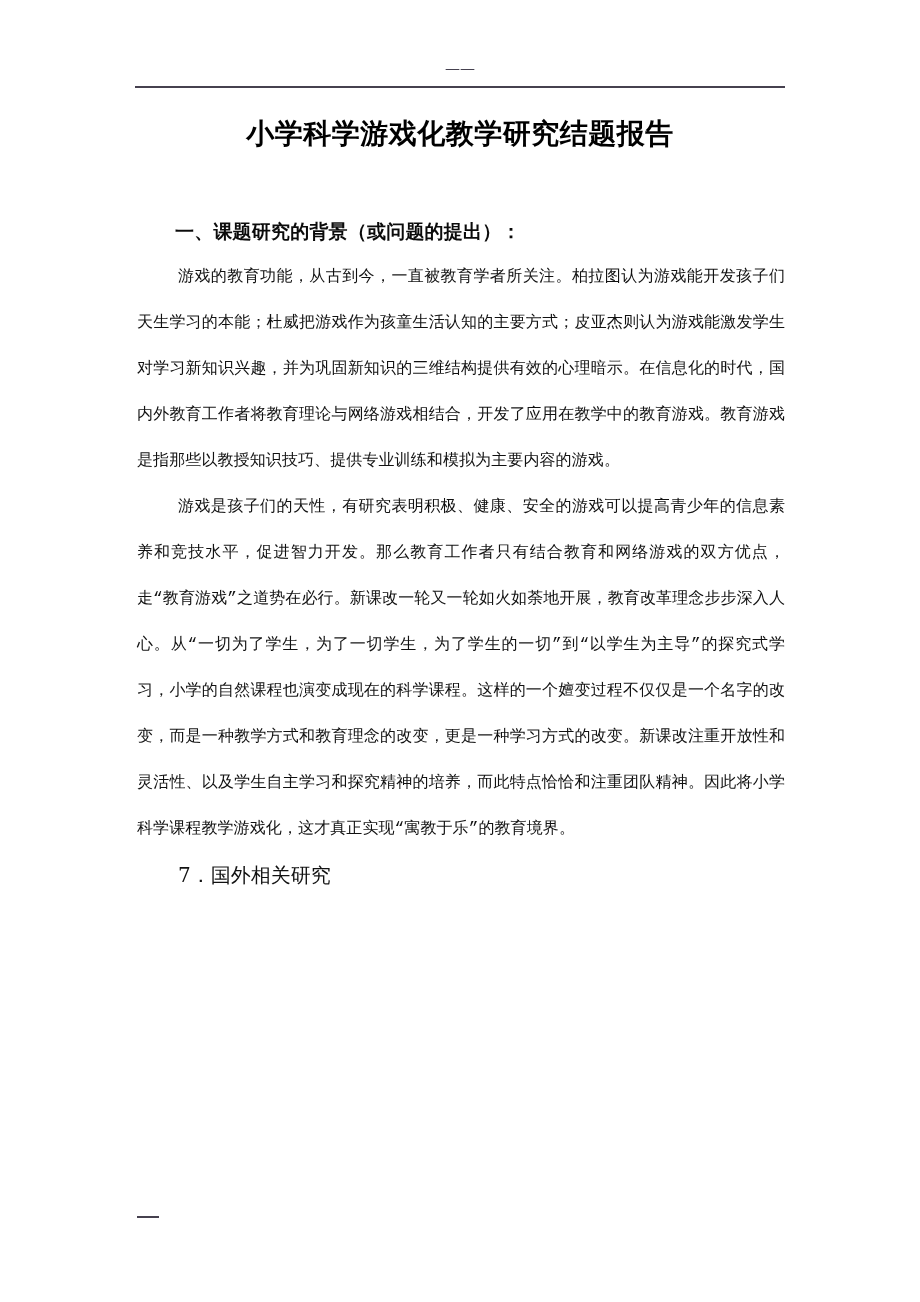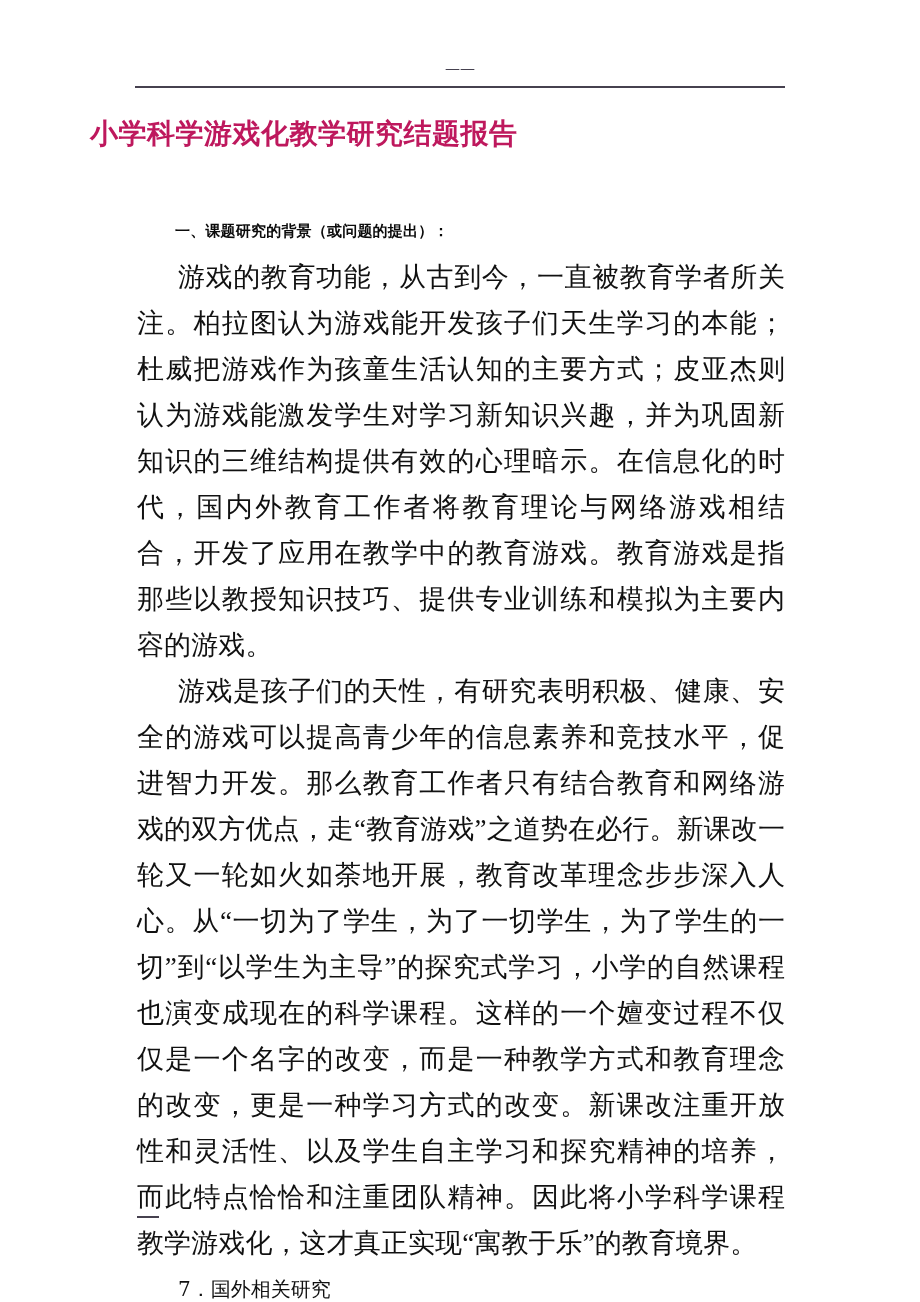--- a/index.html
+++ b/index.html
@@ -48,52 +48,52 @@
     height: 0;
     border-top: 2px solid #46414f;
   }
 
   
   .doc-title {
     position: absolute;
     left: 90px;
     top: 112px;
     width: 740px;
-    text-align: left;
+    text-align: center;
     font-family: "DejaVu Sans", "Liberation Sans", sans-serif;
     font-weight: bold;
     font-size: 28px;
     line-height: 44px;
     letter-spacing: 0.5px;
-    color: #be185d;
+    color: #000000;
   }
 
   
   .content {
     position: absolute;
     left: 137px;
     top: 208px;
     width: 648px;
   }
 
   .section-heading {
     font-family: "DejaVu Sans", "Liberation Sans", sans-serif;
     font-weight: bold;
-    font-size: 15px;
+    font-size: 19px;
     line-height: 46px;
     letter-spacing: 0.2px;
     text-indent: 38px;
     color: #0b0b0b;
     margin: 0 0 0 0;
     white-space: nowrap;
   }
 
   p.body-para {
-    font-family: Liberation Serif, serif;
-    font-size: 27px;
+    font-family: Liberation Mono, monospace;
+    font-size: 16px;
     line-height: 46px;
     letter-spacing: 0.1px;
     color: #111111;
     margin: 0;
     text-align: justify;
     text-justify: inter-character;
     text-indent: 41px;
     word-break: break-all;
   }
 

